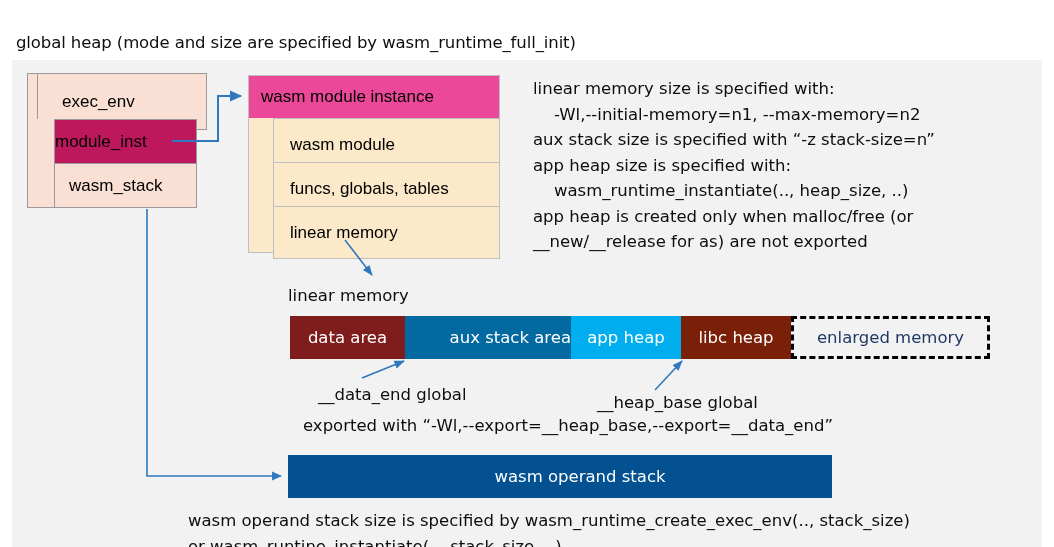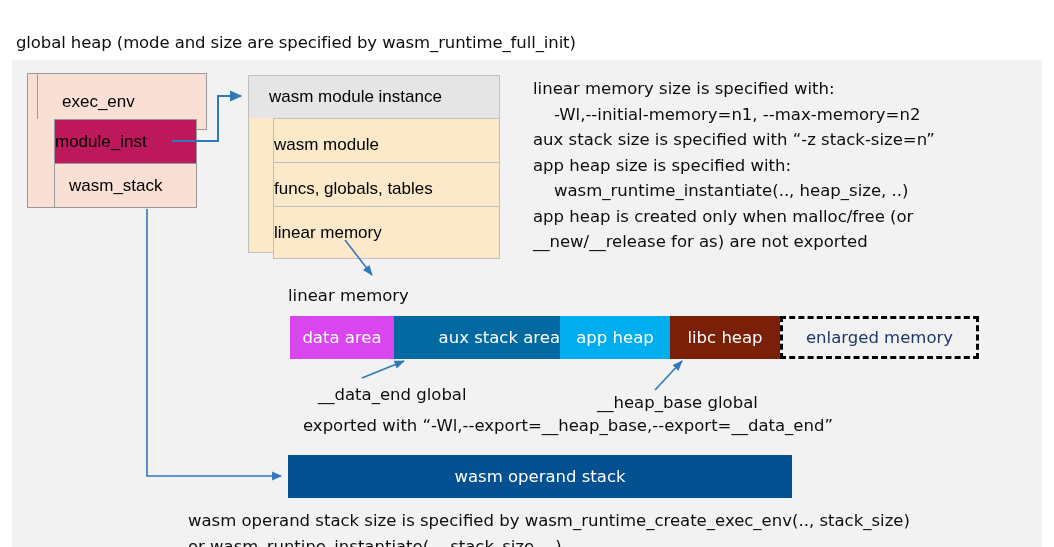--- a/index.html
+++ b/index.html
@@ -74,34 +74,34 @@
     left: 54px; top: 135px; width: 143px; height: 45px;
     border: 1px solid #9a9a9a;
     background: #fadfd4;
     padding-left: 14px;
   }
 
   
   .mod-header {
     left: 248px; top: 47px; width: 252px; height: 44px;
     border: 1px solid #bfbfbf;
-    background: #e5e5e5;
-    padding-left: 20px;
+    background: #ec4899;
+    padding-left: 12px;
   }
   .mod-gutter {
     left: 248px; top: 90px; width: 26px; height: 135px;
     border: 1px solid #bfbfbf;
     border-top: none;
     background: #fce9c9;
   }
   .mod-row {
     left: 273px; width: 227px; height: 53px;
     border: 1px solid #bfbfbf;
     background: #fce9c9;
-    padding-left: 0;
+    padding-left: 16px;
   }
   .mod-row-1 { top: 90px; }
   .mod-row-2 { top: 134px; }
   .mod-row-3 { top: 178px; }
 
   
   .note-right {
     position: absolute;
     left: 533px; top: 48px;
     font-size: 16.5px;
@@ -156,20 +156,21 @@
   .opstack {
     position: absolute;
     left: 288px; top: 427px; width: 504px; height: 43px;
     background: #045192;
     display: flex;
     align-items: center;
     justify-content: center;
     color: #ffffff;
     font-size: 16.5px;
     white-space: nowrap;
+    padding-left: 40px;
   }
 
   .note-bottom {
     position: absolute;
     left: 188px; top: 480px;
     font-size: 16.5px;
     line-height: 25.5px;
     color: #0d0d0d;
     white-space: pre;
   }
@@ -219,21 +220,21 @@
   <div class="note-right">linear memory size is specified with:
     -Wl,--initial-memory=n1, --max-memory=n2
 aux stack size is specified with “-z stack-size=n”
 app heap size is specified with:
     wasm_runtime_instantiate(.., heap_size, ..)
 app heap is created only when malloc/free (or
 __new/__release for as) are not exported</div>
 
   <div class="lm-label">linear memory</div>
   <div class="membar">
-      <div class="seg" style="width: 104px; background: #d946ef;">
+      <div class="seg" style="width: 115px; background: #7f1d1d;">
         <span>data area</span>
       </div>
       <div class="seg" style="width: 166px; background: #0369a1; justify-content: flex-end;">
         <span>aux stack area</span>
       </div>
       <div class="seg" style="width: 110px; background: rgb(0, 174, 239);">
         <span>app heap</span>
       </div>
       <div class="seg" style="width: 110px; background: rgb(123, 32, 8);">
         <span>libc heap</span>

